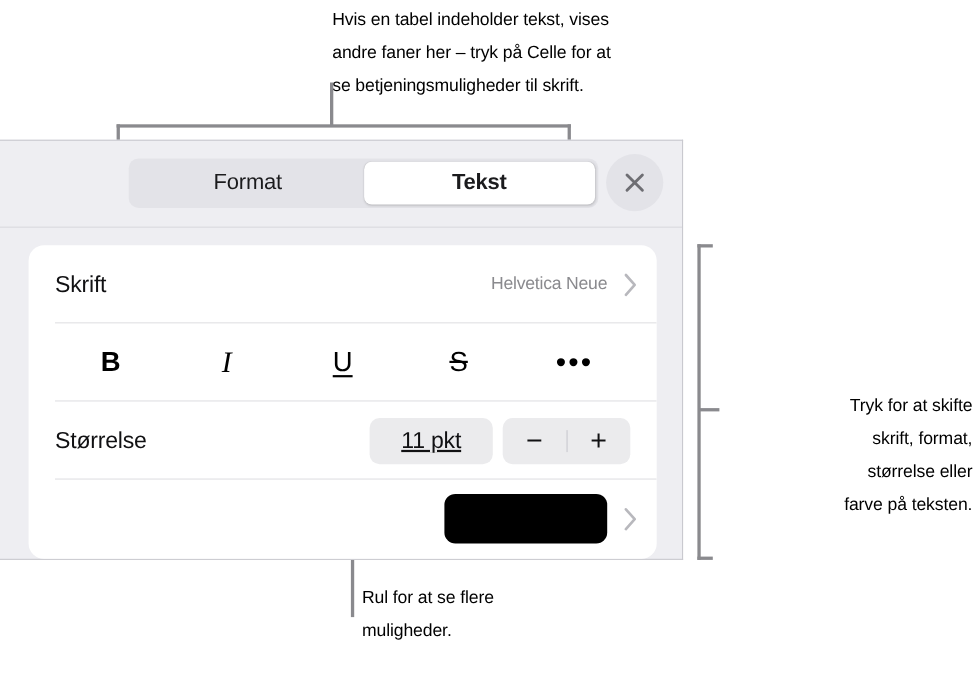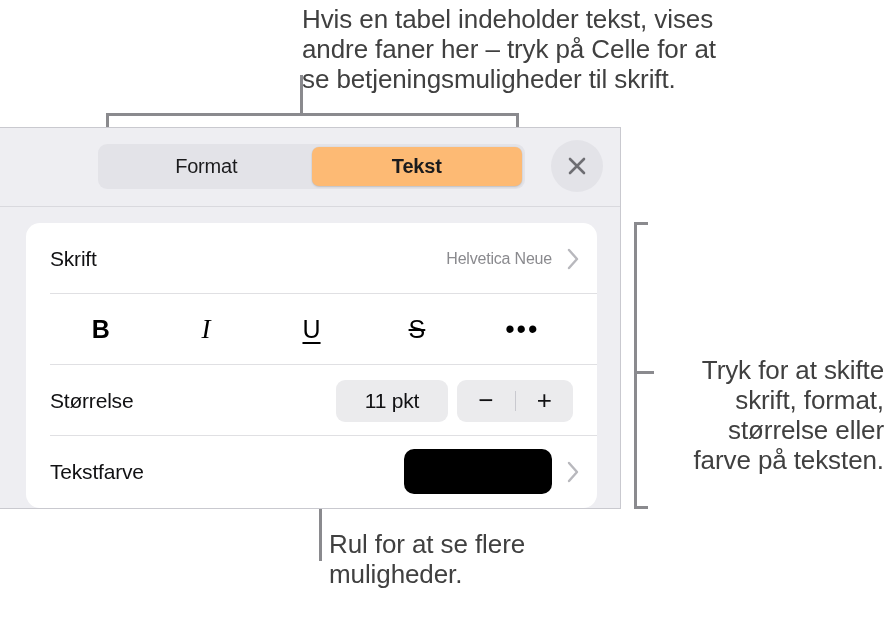--- a/index.html
+++ b/index.html
@@ -12,22 +12,22 @@
     height: 628px;
     position: relative;
     overflow: hidden;
     font-family: "Liberation Sans", sans-serif;
     -webkit-font-smoothing: antialiased;
   }
 
   
   .callout {
     position: absolute;
-    color: #404040;
-    font-size: 26px;
+    color: #000000;
+    font-size: 16px;
     line-height: 30px;
     white-space: pre-line;
     letter-spacing: -0.1px;
   }
   #callout-top {
     left: 302px;
     top: 4px;
     width: 500px;
   }
   #callout-right {
@@ -120,21 +120,21 @@
 
   
   #panel-header {
     position: relative;
     height: 79px;
     border-bottom: 1px solid #d9d9de;
     box-sizing: border-box;
   }
   #segmented-control {
     position: absolute;
-    left: 98px;
+    left: 117px;
     top: 144px;
     width: 427px;
     height: 45px;
     background: #e3e3e8;
     border-radius: 9px;
     display: flex;
     align-items: center;
     padding: 3px;
     box-sizing: border-box;
   }
@@ -144,21 +144,21 @@
     display: flex;
     align-items: center;
     justify-content: center;
     font-size: 20px;
     color: #1b1b1d;
     border-radius: 7px;
     cursor: default;
     letter-spacing: -0.2px;
   }
   .segment.selected {
-    background: #fdba74;
+    background: #ffffff;
     font-weight: bold;
     box-shadow: 0 1px 2px rgba(0,0,0,0.14), 0 0 0 0.5px rgba(0,0,0,0.04);
   }
   #close-button {
     position: absolute;
     left: 551px;
     top: 140px;
     width: 52px;
     height: 52px;
     border-radius: 50%;
@@ -250,20 +250,21 @@
     border-radius: 9px;
     height: 42px;
     min-width: 112px;
     display: flex;
     align-items: center;
     justify-content: center;
     font-size: 21px;
     color: #111113;
     margin-left: auto;
     letter-spacing: -0.2px;
+    text-decoration: underline;
   }
   #size-stepper {
     background: #ebebed;
     border-radius: 9px;
     height: 42px;
     width: 116px;
     margin-left: 9px;
     margin-right: 24px;
     display: flex;
     align-items: center;
@@ -363,21 +364,20 @@
     <div id="size-value-field">11 pkt</div>
     <div id="size-stepper">
       <div class="stepper-btn">−</div>
       <div class="stepper-sep"></div>
       <div class="stepper-btn">+</div>
     </div>
     <div class="row-divider"></div>
   </div>
 
   <div class="option-row">
-    <span class="row-label">Tekstfarve</span>
     <div id="text-color-swatch" style="background: rgb(0, 0, 0);"></div>
     <span class="chevron">
       <svg width="15" height="26" viewBox="0 0 15 26">
         <path d="M3 4 L11 13 L3 22" stroke="#b8b8bd" stroke-width="2.4" fill="none" stroke-linecap="round" stroke-linejoin="round"></path>
       </svg>
     </span>
   </div>
 
 </div>
 

